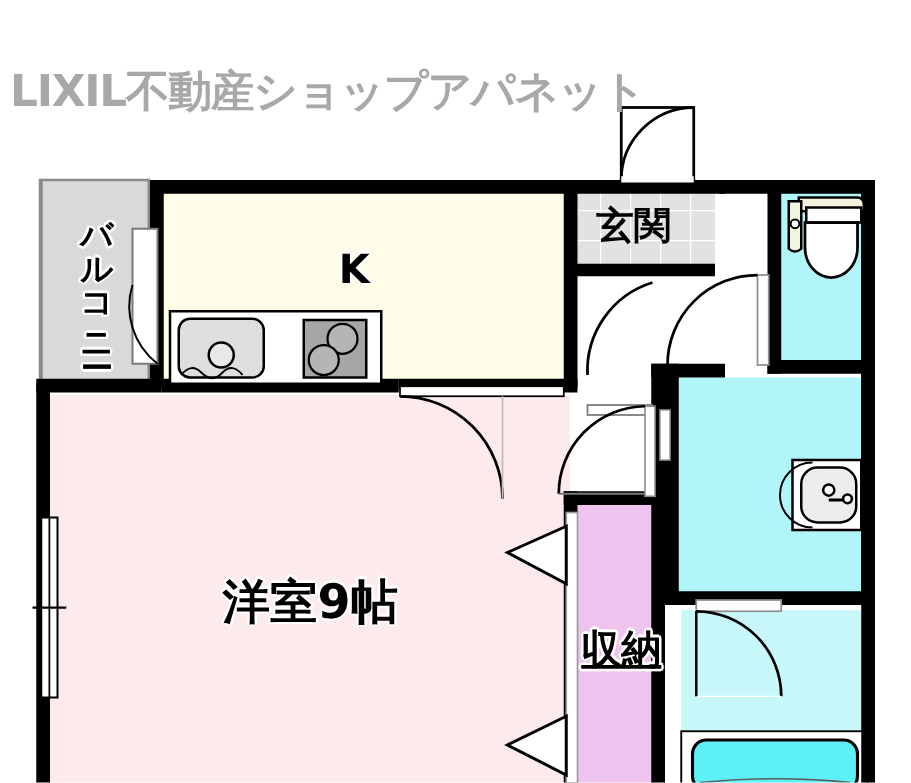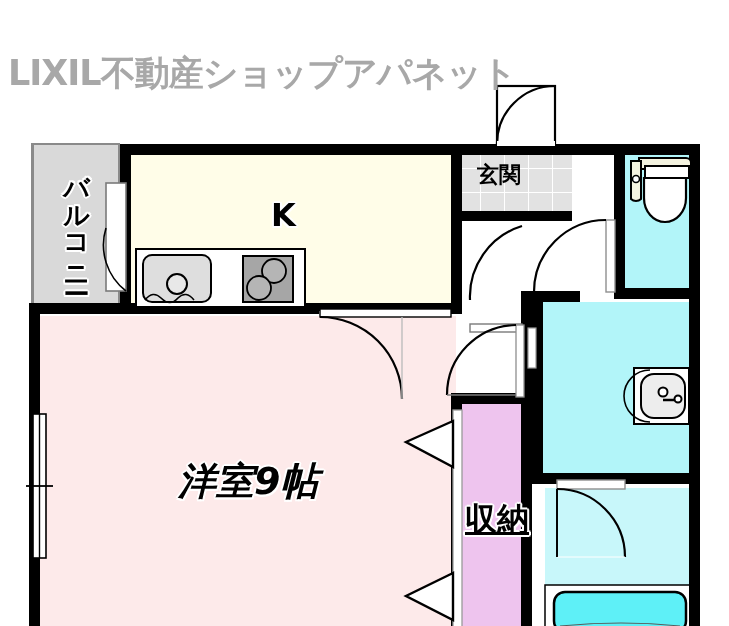--- a/index.html
+++ b/index.html
@@ -240,19 +240,19 @@
     <g>
       <rect x="528" y="280" width="8" height="40" fill="#ffffff" stroke="#9a9a9a" stroke-width="1.2"></rect>
     </g>
 
   </svg>
 
   <div class="roomlabel vertical-label" style="left:60px; top:110px; font-size:26px;">バルコニー</div>
 
   <div class="roomlabel" style="left:271px; top:148px; font-size:32px;">K</div>
 
-  <div class="roomlabel" style="left:477px; top:112px; font-size:22px; text-shadow:none;text-align:center;">玄関</div>
-
-  <div class="roomlabel" style="left:178px; top:408px; font-size:38px;font-style:italic;">洋室9帖</div>
+  <div class="roomlabel" style="left:477px; top:112px; font-size:30px; text-shadow:none;text-align:center;">玄関</div>
+
+  <div class="roomlabel" style="left:178px; top:408px; font-size:38px;">洋室9帖</div>
 
   <div class="roomlabel" style="left:465px; top:450px; font-size:32px;text-decoration:underline;">収納</div>
 
 </div>
 
 </body></html>

